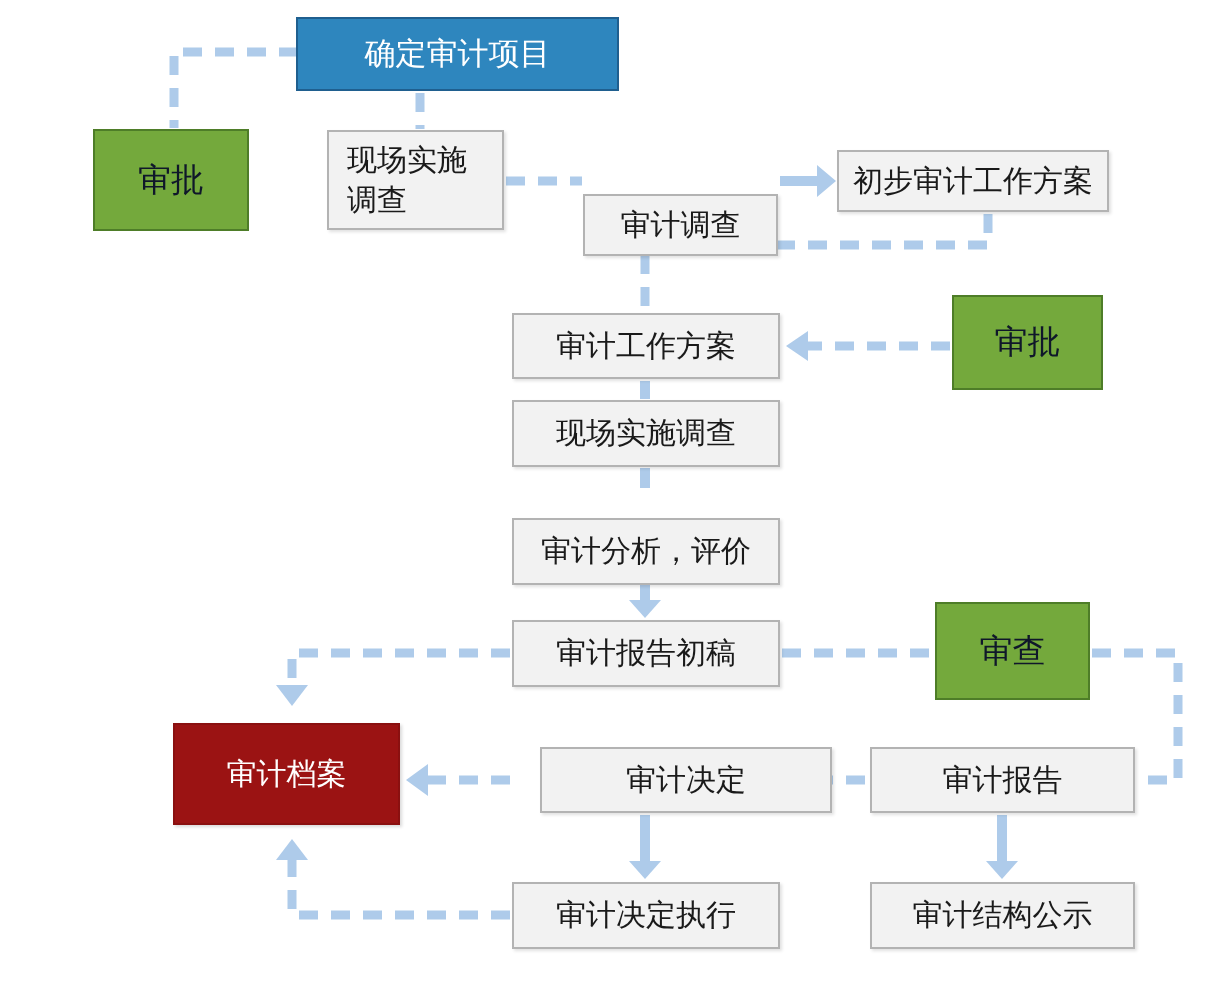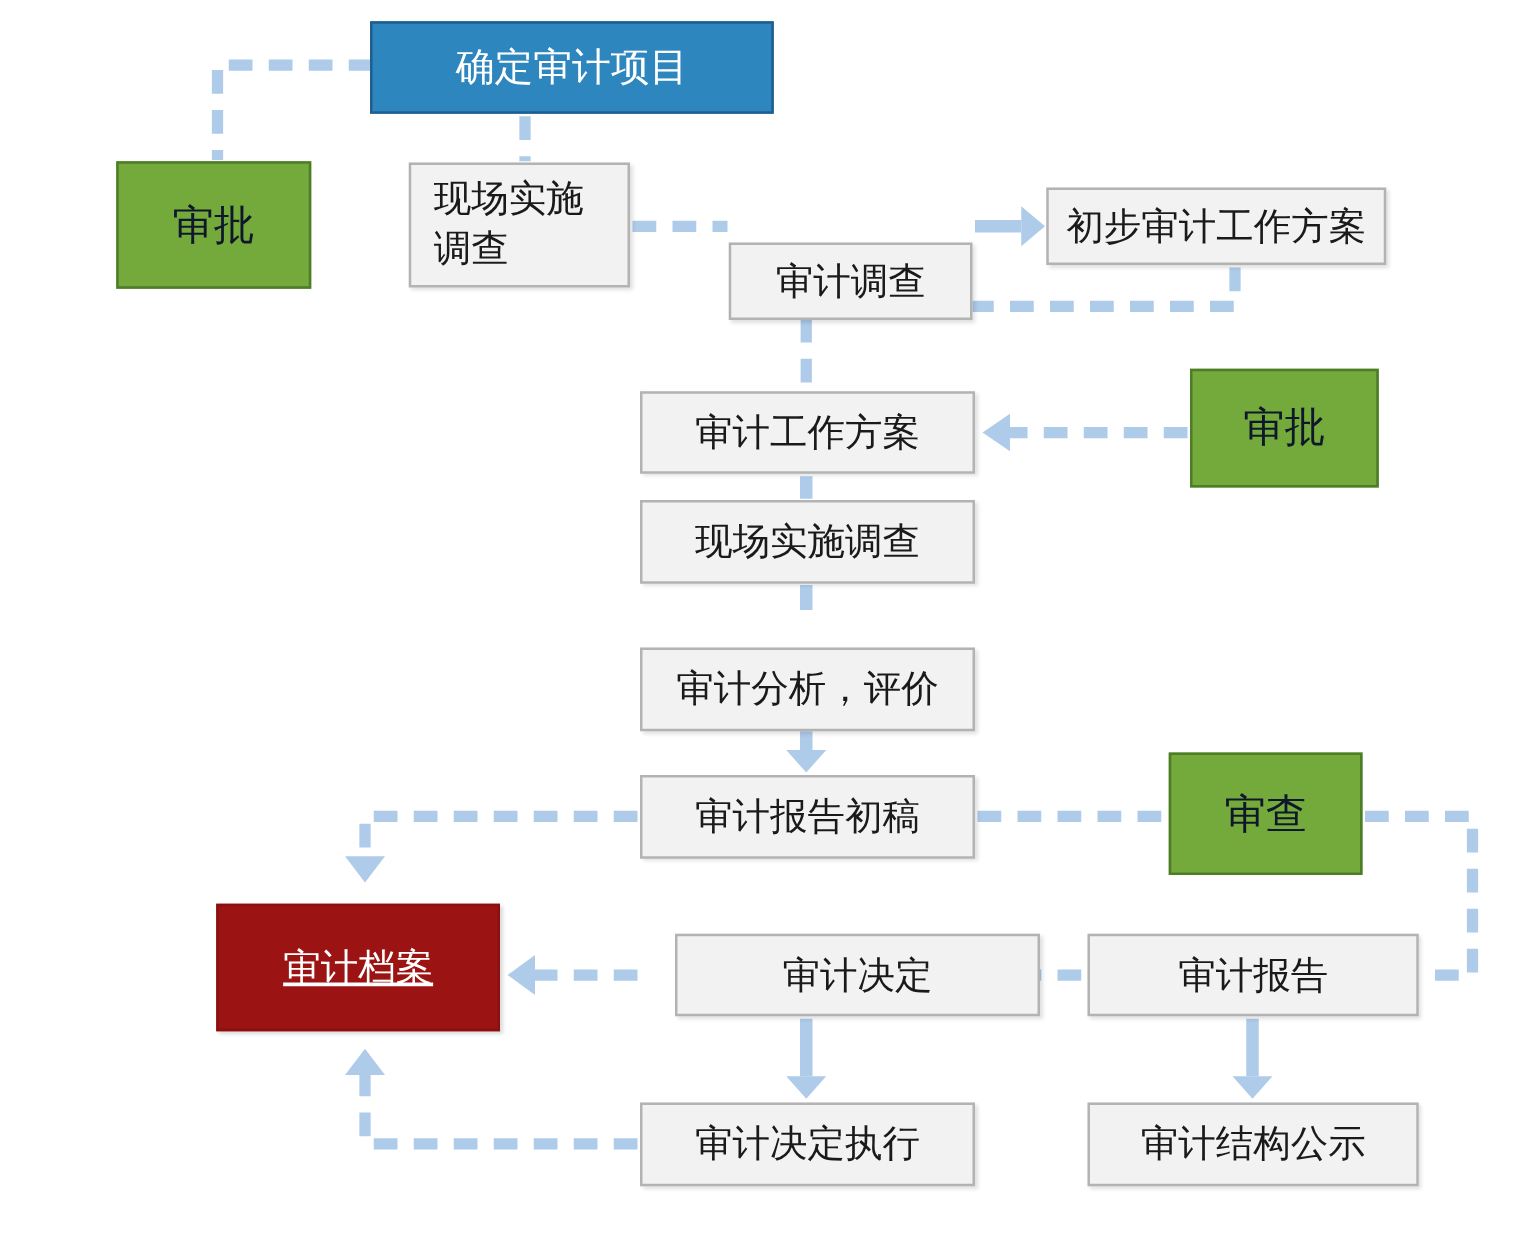--- a/index.html
+++ b/index.html
@@ -55,21 +55,21 @@
   #n-approval-left{left:93px;top:129px;width:156px;height:102px;}
   #n-establish{left:327px;top:130px;width:177px;height:100px;}
   #n-investigation{left:583px;top:150px;width:195px;height:62px;margin-top:44px;}
   #n-preliminary{left:837px;top:150px;width:272px;height:62px;}
   #n-approval-right{left:952px;top:295px;width:151px;height:95px;}
   #n-workplan{left:512px;top:313px;width:268px;height:66px;}
   #n-onsite{left:512px;top:400px;width:268px;height:67px;}
   #n-analysis{left:512px;top:489px;width:268px;height:67px;margin-top:29px;}
   #n-draft{left:512px;top:620px;width:268px;height:67px;}
   #n-review{left:935px;top:602px;width:155px;height:98px;}
-  #n-archives{left:173px;top:723px;width:227px;height:102px;text-decoration:underline;}
+  #n-archives{left:173px;top:723px;width:227px;height:102px;}
   #n-decision{left:540px;top:747px;width:292px;height:66px;}
   #n-report{left:870px;top:747px;width:265px;height:66px;}
   #n-execution{left:512px;top:882px;width:268px;height:67px;}
   #n-publicity{left:870px;top:882px;width:265px;height:67px;}
 
   .dash{stroke:#aecbea;stroke-width:9;fill:none;stroke-dasharray:19 13;}
   .solid{stroke:#aecbea;stroke-width:10;fill:none;}
   .head{fill:#aecbea;stroke:none;}
 </style>
 </head>

